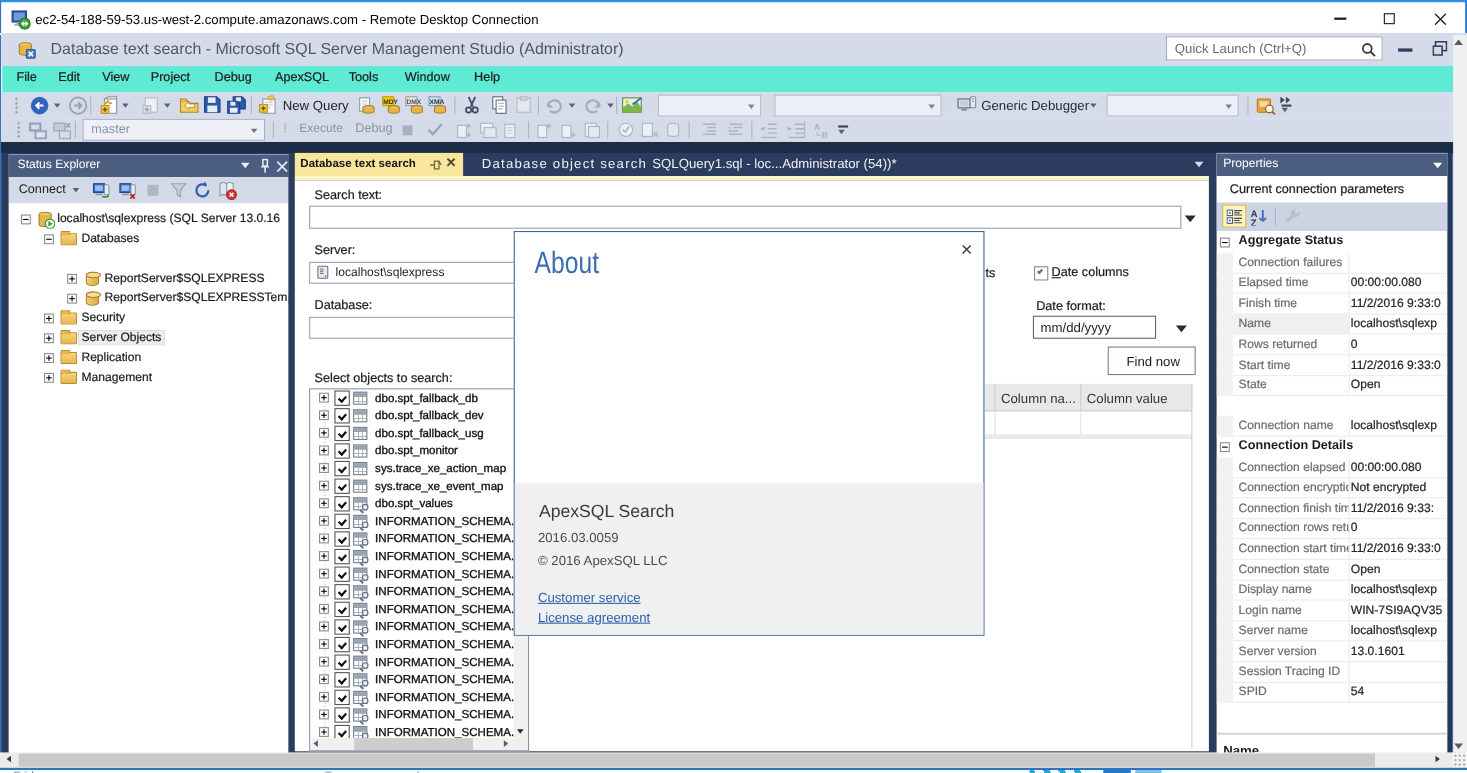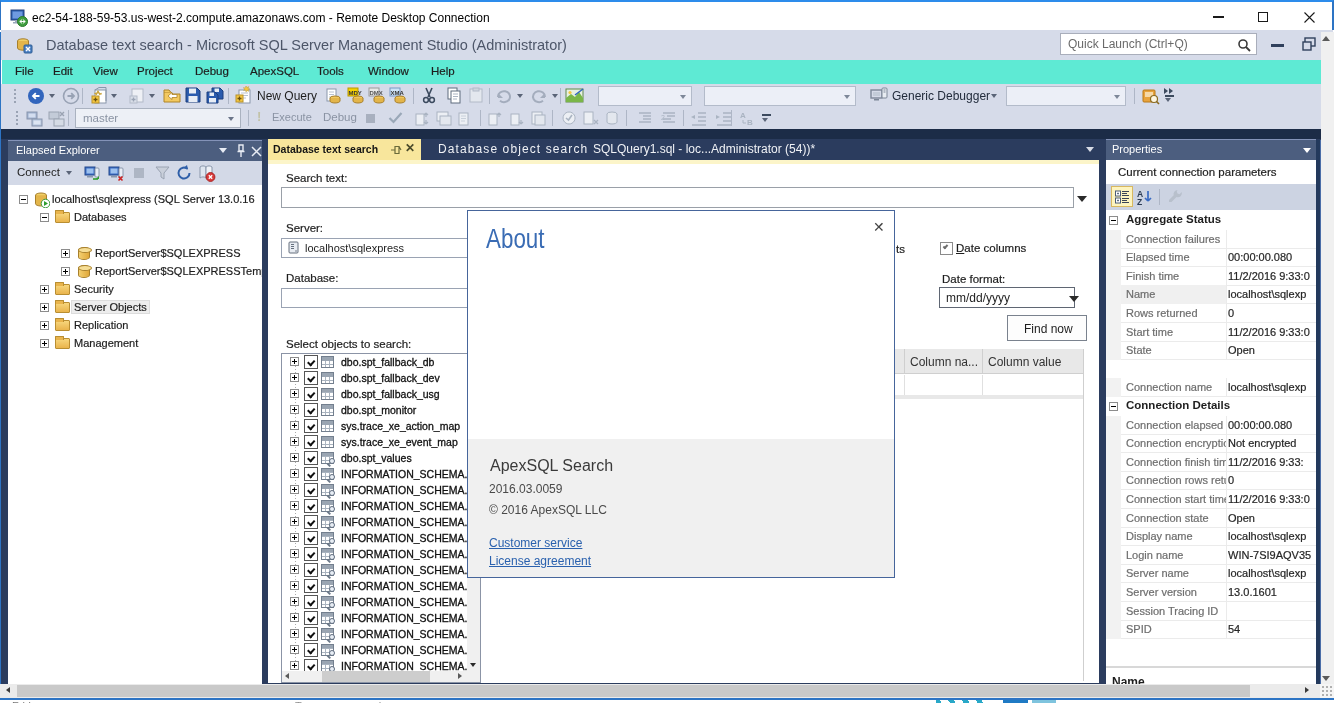--- a/index.html
+++ b/index.html
@@ -364,21 +364,21 @@
         <text x="1" y="8" font-size="8" fill="#aab4c2" font-weight="bold">A</text>
         <text x="8" y="15" font-size="8" fill="#aab4c2" font-weight="bold">B</text>
         <path d="M4 10v3h3" fill="none" stroke="#aab4c2"></path>
       </svg>
     <div class="abs" style="left:761px;top:6px;width:9px;height:2px;background:#3c4a5e"></div>
     <div class="caret" style="left:761px;top:10px"></div>
   </div>
 
   <div id="oe" class="abs">
     <div class="panelhead">
-      <span style="position:absolute;left:8px;top:3px">Elapsed Explorer</span>
+      <span style="position:absolute;left:8px;top:3px">Status Explorer</span>
       <div style="position:absolute;left:211px;top:7px;border-left:4.5px solid transparent;border-right:4.5px solid transparent;border-top:5.5px solid #e8ecf4"></div>
       <svg class="abs" style="left:228px;top:3px" width="10" height="14" viewBox="0 0 10 14">
           <path d="M3 1h4v6H3z" fill="none" stroke="#e8ecf4" stroke-width="1.4"></path>
           <path d="M1.5 7.5h7M5 8v5" stroke="#e8ecf4" stroke-width="1.4"></path>
         </svg>
       <svg class="abs" style="left:243px;top:5px" width="11" height="11" viewBox="0 0 11 11">
           <path d="M1 1l9 9M10 1l-9 9" stroke="#e8ecf4" stroke-width="1.5"></path>
         </svg>
     </div>
     <div id="oe-tools">
@@ -491,21 +491,21 @@
         <span style="position:absolute;left:23px;top:3px;font-size:11px;color:#1e1e1e">localhost\sqlexpress</span>
       </div>
       <span class="lbl" style="left:18px;top:108px">Database:</span>
       <div class="combo" style="left:13px;top:124px;width:420px;height:20px"></div>
       <span class="lbl" style="left:628px;top:79px">ts</span>
       <div class="abs" style="left:672px;top:78px;width:13px;height:13px;background:#fff;border:1px solid #8a8a8a">
           <div style="position:absolute;left:2px;top:2px;width:5px;height:3px;border-left:2.2px solid #6e6e6e;border-bottom:2.2px solid #6e6e6e;transform:rotate(-48deg)"></div>
         </div>
       <span class="lbl" style="left:688px;top:78px"><u>D</u>ate columns</span>
       <span class="lbl" style="left:674px;top:109px">Date format:</span>
-      <div class="combo" style="left:671px;top:123px;width:136px;height:21px;border-color:#5f6673">
+      <div class="combo" style="left:671px;top:123px;width:112px;height:21px;border-color:#5f6673">
           <span style="position:absolute;left:6px;top:3px;font-size:12px;color:#1e1e1e">mm/dd/yyyy</span>
         </div>
       <div class="dd" style="left:801px;top:132px;border-left-width:5.5px;border-right-width:5.5px;border-top-width:6.5px;border-top-color:#2a2a2a"></div>
       <div class="abs" style="left:739px;top:151px;width:80px;height:26px;background:#fdfdfd;border:1px solid #7a828e">
         <span style="position:absolute;left:16px;top:6px;font-size:12px;color:#1e1e1e">Find now</span>
       </div>
       <span class="lbl" style="left:18px;top:174px">Select objects to search:</span>
       <div id="objlist">
       <div class="abs" style="left:13px;top:6px;width:1px;height:306px;background-image:linear-gradient(#aaa 1px,transparent 1px);background-size:1px 3px"></div>
       <div class="lrow" style="left:0;top:0px">

